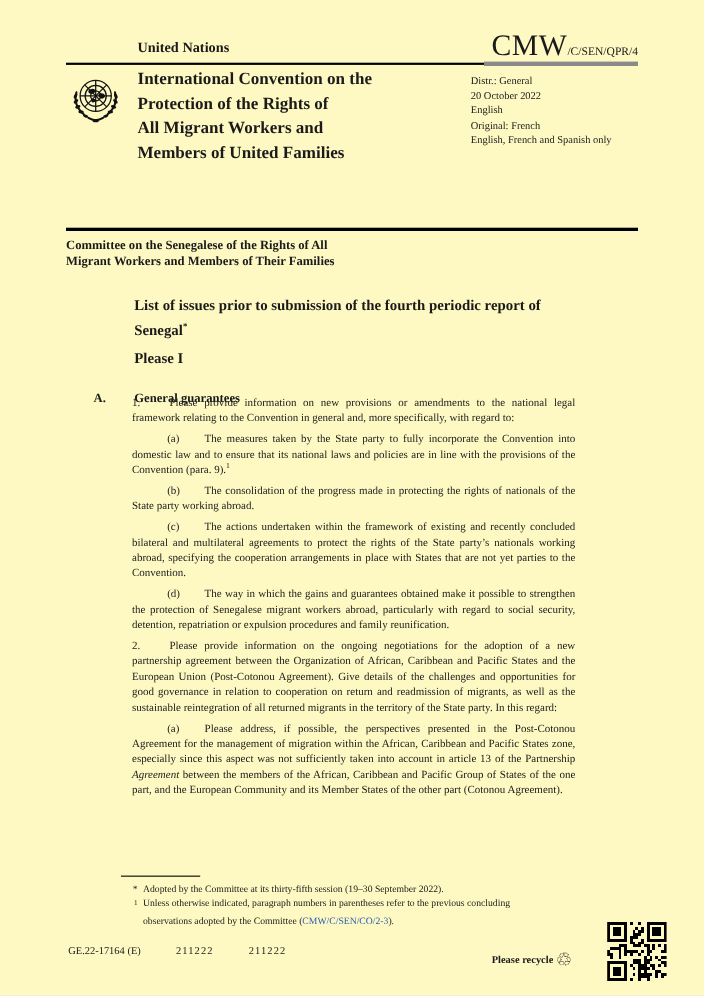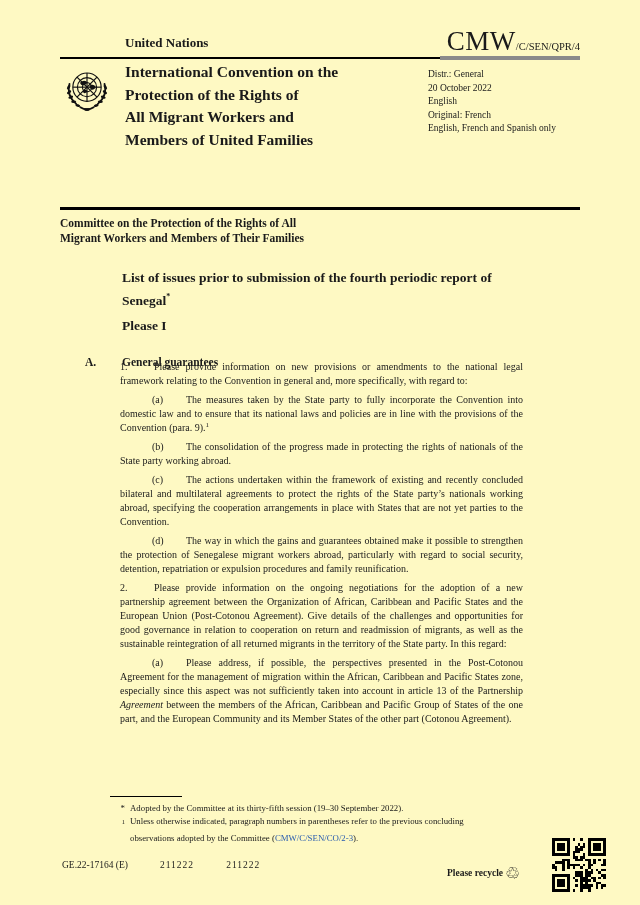--- a/index.html
+++ b/index.html
@@ -104,21 +104,21 @@
     <div>Distr.: General</div>
     <div>20 October 2022</div>
     <div>English</div>
     <div>Original: French</div>
     <div>English, French and Spanish only</div>
   </div>
 
   <div class="thick-bar"></div>
 
   <div class="committee">
-    <div>Committee on the Protection of the Rights of All</div>
+    <div>Committee on the Senegalese of the Rights of All</div>
     <div>Migrant Workers and Members of Their Families</div>
   </div>
 
   <div class="doc-title"><span>List of issues prior to submission of the fourth periodic report of Senegal</span><sup>*</sup></div>
 
   <div class="section-heading">Please I</div>
 
   <div class="subsection">
     <span class="letter">A.</span><span>General guarantees</span>
   </div>

